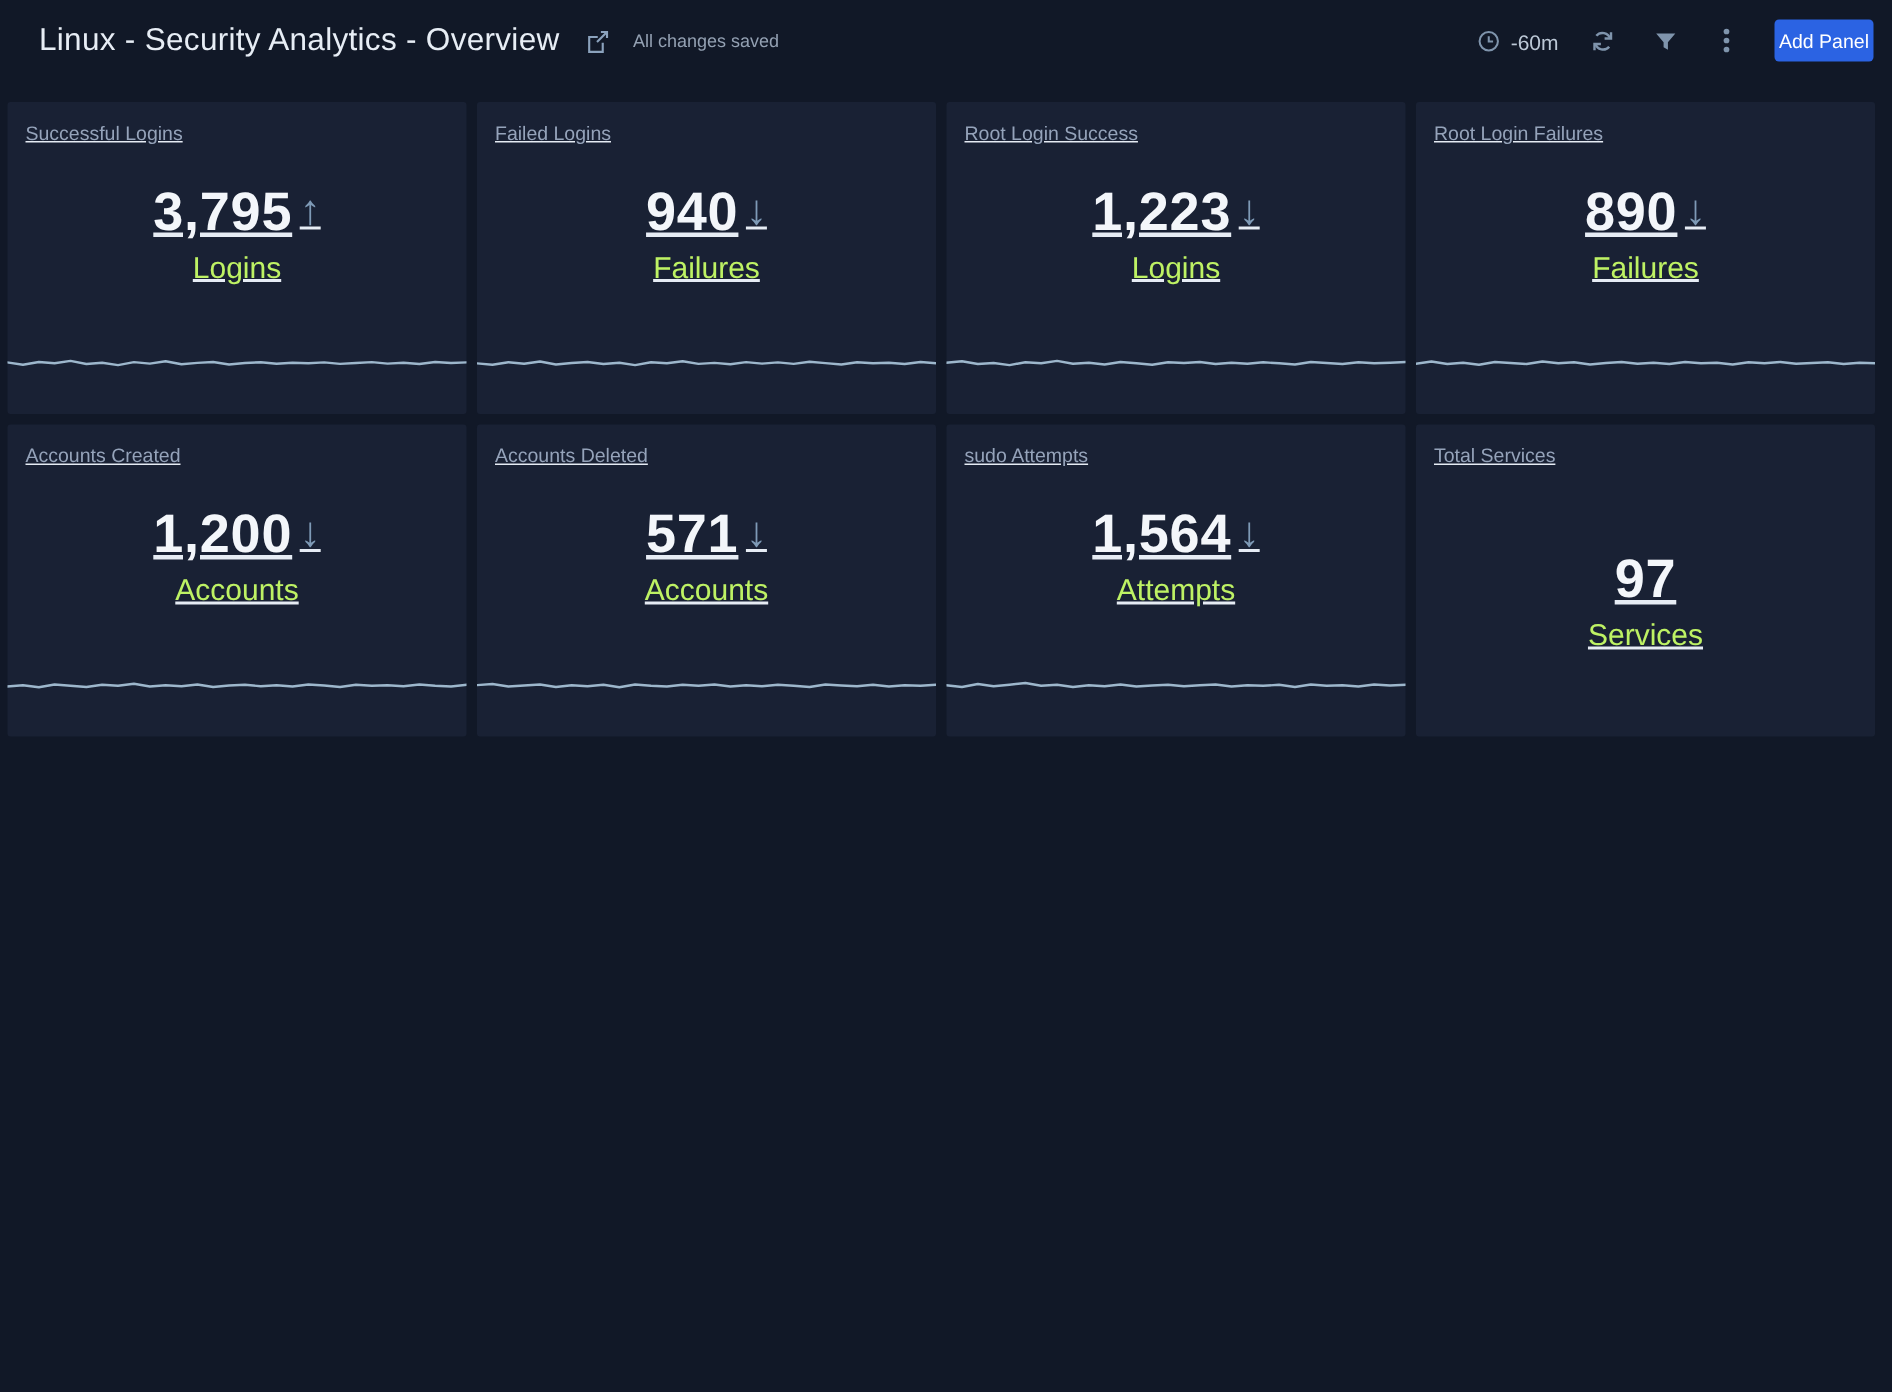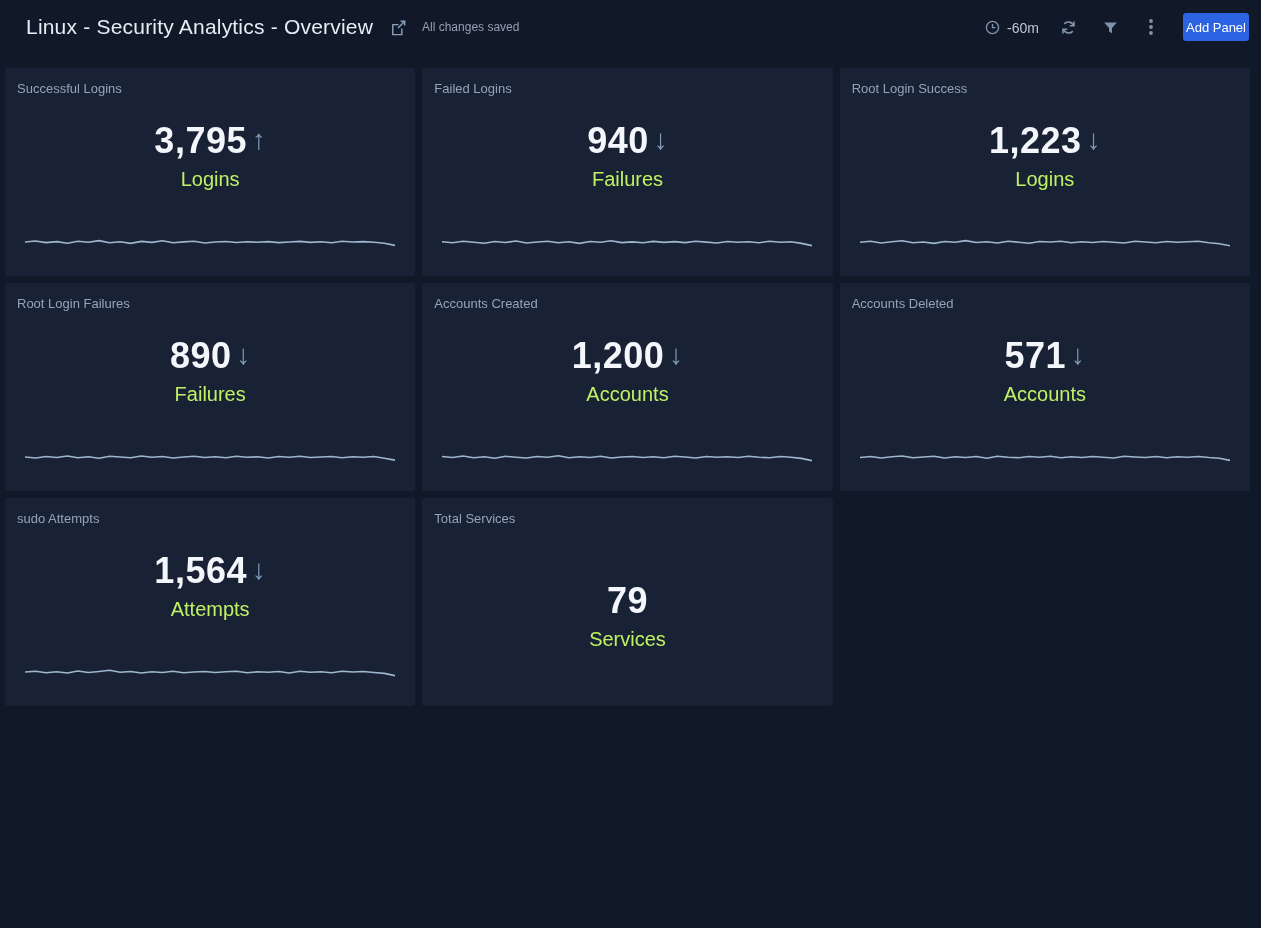--- a/index.html
+++ b/index.html
@@ -38,23 +38,24 @@
   .add-panel {
     margin-left:20px; height:28px; padding:0 3px; border:none; border-radius:3px;
     background: var(--accent, #2b63e3); color:#fff; font-size:13px;
     font-family:"Liberation Sans",sans-serif; cursor:pointer;
   }
   
   .grid {
     margin-top:14px;
     padding:0 11px 0 5px;
     display:grid;
-    grid-template-columns:1fr 1fr 1fr;
+    grid-template-columns:1fr 1fr 1fr 1fr;
     grid-auto-rows:208px;
     gap:7px;
+    text-decoration:underline;
   }
   .panel {
     background: var(--panel_bg, #192134);
     border-radius:2px;
     display:flex; flex-direction:column;
     overflow:hidden;
   }
   .panel-title {
     padding:12px 0 0 12px; font-size:13px; color:#95a3ba; line-height:17px;
   }
@@ -223,19 +224,19 @@
       <svg class="spark" width="370" height="16" viewBox="0 0 370 16" preserveAspectRatio="none">
           <polyline points="0.0,8.0 10.6,7.3 21.1,8.7 31.7,7.8 42.3,9.0 52.9,7.0 63.4,8.5 74.0,7.5 84.6,6.3 95.1,8.2 105.7,7.5 116.3,9.0 126.9,7.8 137.4,8.5 148.0,7.3 158.6,8.7 169.1,8.0 179.7,7.5 190.3,8.5 200.9,7.8 211.4,7.3 222.0,8.7 232.6,7.8 243.1,8.2 253.7,7.5 264.3,9.0 274.9,7.3 285.4,8.2 296.0,7.8 306.6,8.7 317.1,7.3 327.7,8.0 338.3,7.5 348.9,8.5 359.4,9.4 370.0,11.6"></polyline>
         </svg>
     </div>
   </section>
 
   <section class="panel">
     <div class="panel-title">Total Services</div>
     <div class="panel-body no-spark">
       <div class="stat-line">
-        <span class="stat-value">79</span>
+        <span class="stat-value">97</span>
       </div>
       <div class="stat-label">Services</div>
     </div>
   </section>
 
 </main>
 
 </body></html>

